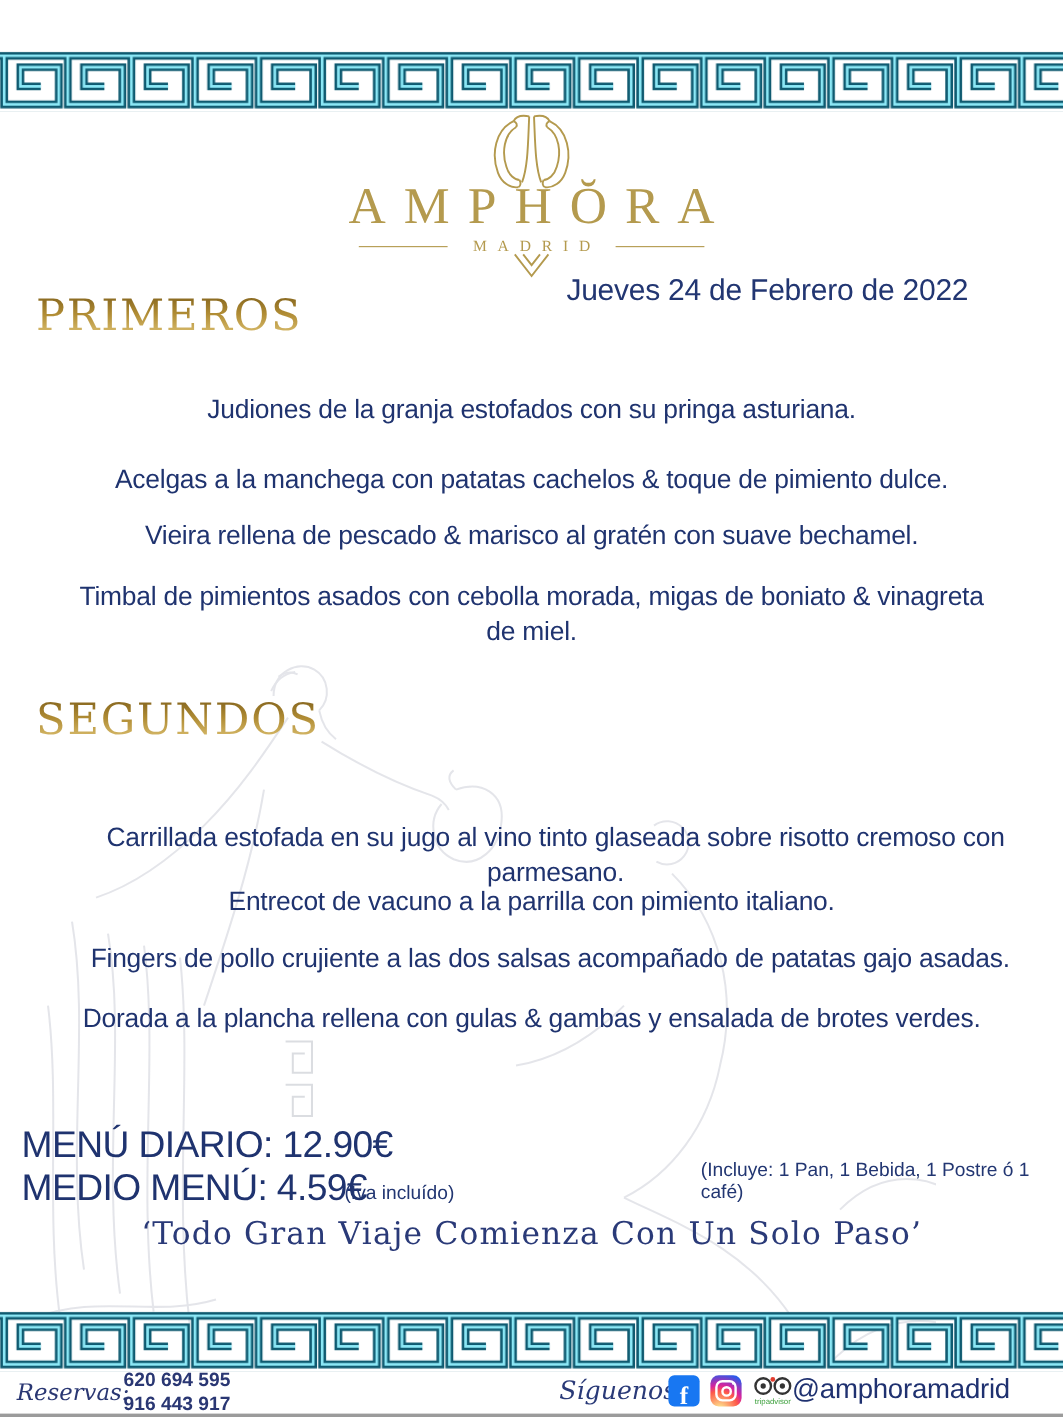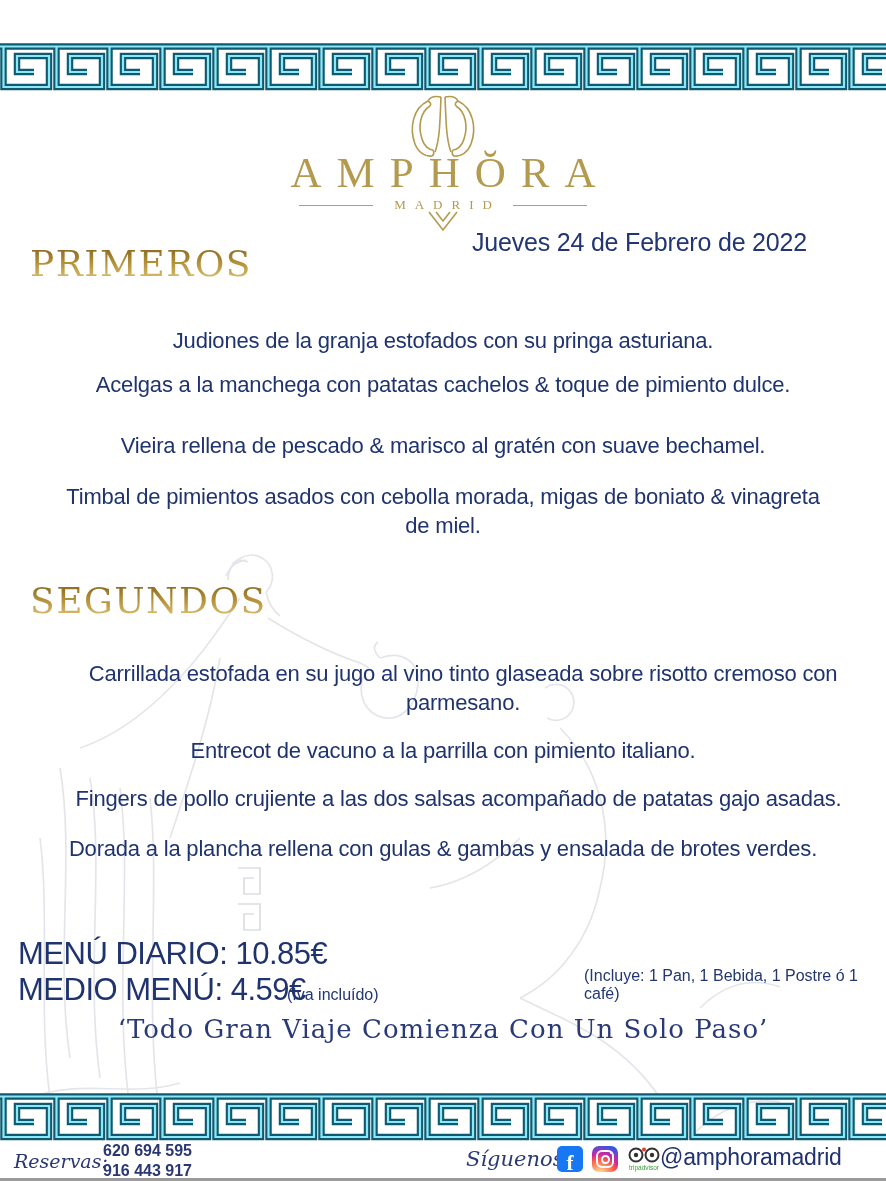--- a/index.html
+++ b/index.html
@@ -29,23 +29,23 @@
 
   .section-title{position:absolute;left:30px;font-family:"DejaVu Serif",serif;
       font-size:36px;letter-spacing:1.5px;
       background:linear-gradient(180deg,#7c5d1a 0%,#b08c34 45%,#e6cc80 100%);
       -webkit-background-clip:text;background-clip:text;color:transparent;}
   .t-primeros{top:243px;}
   .t-segundos{top:580px;}
 
   .menu-line{position:absolute;left:0;right:0;text-align:center;font-size:22px;
       letter-spacing:-0.2px;color:#1f336f;line-height:1.32;}
-  .i1{top:304px;} .i2{top:348px;} .i3{top:409px;}
+  .i1{top:304px;} .i2{top:363px;} .i3{top:409px;}
   .i4{top:460px;} .i4 span{display:inline-block;max-width:770px;}
-  .s1{top:637px;padding-left:40px;} .s1 span{display:inline-block;max-width:830px;}
+  .s1{top:661px;padding-left:40px;} .s1 span{display:inline-block;max-width:830px;}
   .s2{top:714px;} .s3{top:762px;padding-left:31px;} .s4{top:812px;}
 
   .price{position:absolute;left:18px;font-size:31px;color:#1f336f;letter-spacing:-0.5px;}
   .price1{top:936px;} .price2{top:972px;}
   .iva{position:absolute;left:287px;top:986px;font-size:16px;color:#223672;}
   .includes{position:absolute;left:584px;top:967px;font-size:16px;color:#223672;}
 
   .quote{position:absolute;left:0;right:0;top:1014px;text-align:center;
       font-family:"DejaVu Serif",serif;font-size:26px;color:#2a3a78;letter-spacing:1px;}
 
@@ -141,21 +141,21 @@
   <p class="menu-line i2">Acelgas a la manchega con patatas cachelos &amp; toque de pimiento dulce.</p>
   <p class="menu-line i3">Vieira rellena de pescado &amp; marisco al gratén con suave bechamel.</p>
   <p class="menu-line i4"><span>Timbal de pimientos asados con cebolla morada, migas de boniato &amp; vinagreta de miel.</span></p>
 
   <h2 class="section-title t-segundos" style="margin:0;font-weight:400;">SEGUNDOS</h2>
   <p class="menu-line s1"><span>Carrillada estofada en su jugo al vino tinto glaseada sobre risotto cremoso con parmesano.</span></p>
   <p class="menu-line s2">Entrecot de vacuno a la parrilla con pimiento italiano.</p>
   <p class="menu-line s3">Fingers de pollo crujiente a las dos salsas acompañado de patatas gajo asadas.</p>
   <p class="menu-line s4">Dorada a la plancha rellena con gulas &amp; gambas y ensalada de brotes verdes.</p>
 
-  <div class="price price1">MENÚ DIARIO: 10.85€</div>
+  <div class="price price1">MENÚ DIARIO: 12.90€</div>
   <div class="price price2">MEDIO MENÚ: 4.59€</div>
   <div class="iva">(Iva incluído)</div>
   <div class="includes">(Incluye: 1 Pan, 1 Bebida, 1 Postre ó 1 café)</div>
 
   <div class="quote">‘Todo Gran Viaje Comienza Con Un Solo Paso’</div>
 
   <svg class="gk-border gk-bottom" width="886" height="50" viewBox="0 0 886 50">
     <rect x="0" y="0" width="886" height="50" fill="url(#gk)"></rect>
   </svg>
 

